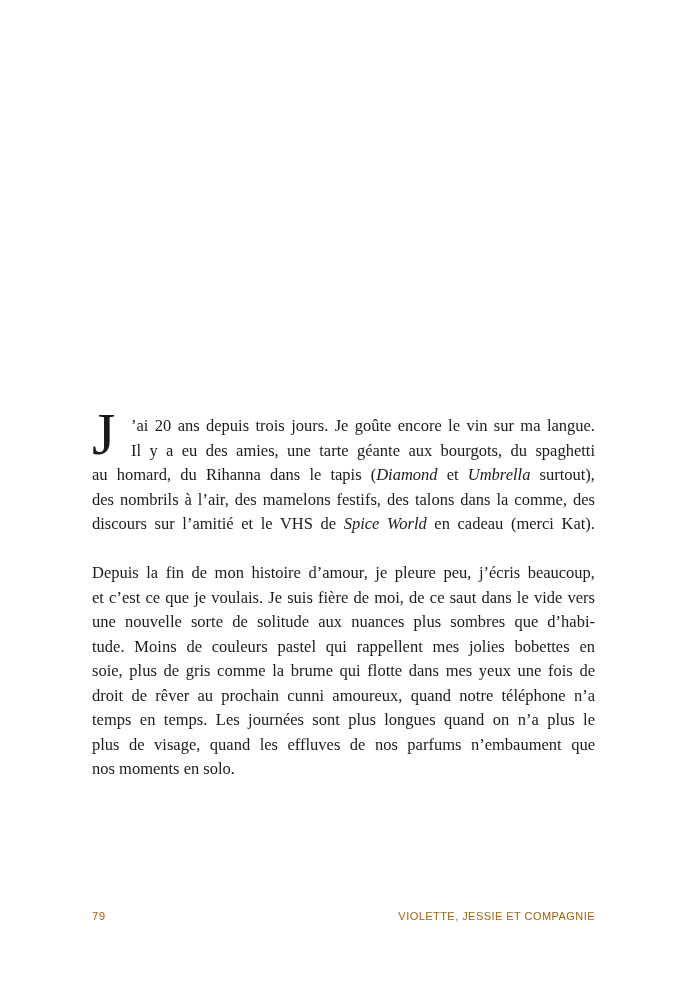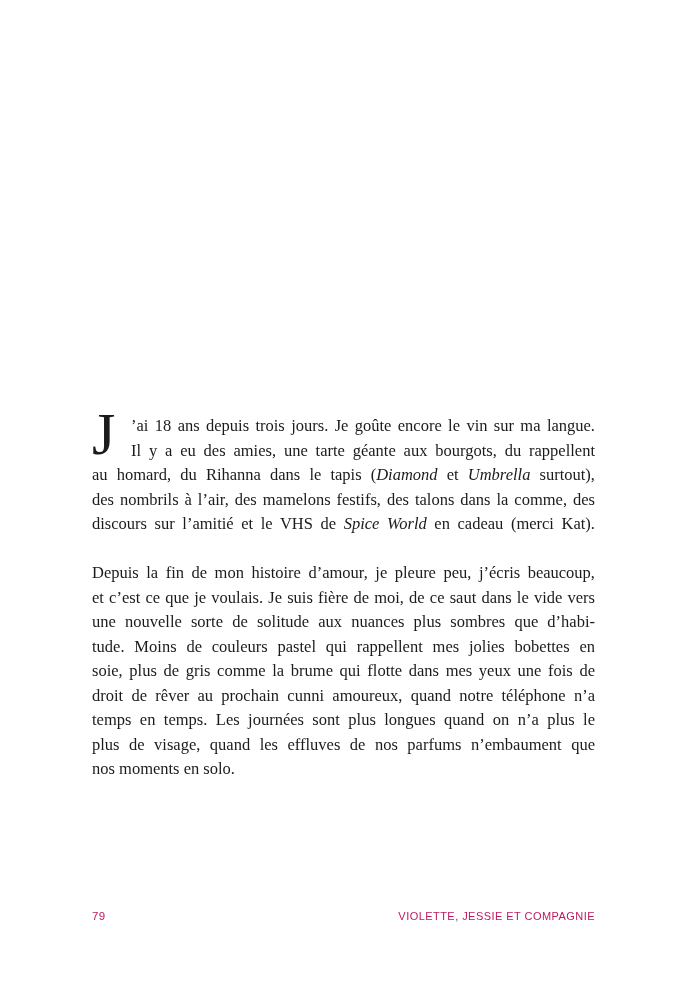--- a/index.html
+++ b/index.html
@@ -39,33 +39,33 @@
     line-height: 60px;
     color: #1b1b1b;
   }
   .footer {
     position: absolute;
     left: 92px; right: 91px; top: 910px;
     display: flex;
     justify-content: space-between;
     align-items: baseline;
     font-family: "Liberation Sans", sans-serif;
-    color: #be185d;
+    color: #a16207;
   }
   .page-number { font-size: 11.5px; letter-spacing: 0.3px; }
   .running-head { font-size: 11px; letter-spacing: 0.45px; }
 </style>
 </head>
 <body>
 
 <div class="body-text">
     <div class="para">
       <span class="dropcap">J</span>
-      <div class="line">’ai 18 ans depuis trois jours. Je goûte encore le vin sur ma langue.</div>
-      <div class="line">Il y a eu des amies, une tarte géante aux bourgots, du rappellent</div>
+      <div class="line">’ai 20 ans depuis trois jours. Je goûte encore le vin sur ma langue.</div>
+      <div class="line">Il y a eu des amies, une tarte géante aux bourgots, du spaghetti</div>
       <div class="line">au homard, du Rihanna dans le tapis (<em>Diamond</em> et <em>Umbrella</em> surtout),</div>
       <div class="line">des nombrils à l’air, des mamelons festifs, des talons dans la comme, des</div>
       <div class="line">discours sur l’amitié et le VHS de <em>Spice World</em> en cadeau (merci Kat).</div>
     </div>
     <div class="para">
       <div class="line">Depuis la fin de mon histoire d’amour, je pleure peu, j’écris beaucoup,</div>
       <div class="line">et c’est ce que je voulais. Je suis fière de moi, de ce saut dans le vide vers</div>
       <div class="line">une nouvelle sorte de solitude aux nuances plus sombres que d’habi-</div>
       <div class="line">tude. Moins de couleurs pastel qui rappellent mes jolies bobettes en</div>
       <div class="line">soie, plus de gris comme la brume qui flotte dans mes yeux une fois de</div>

